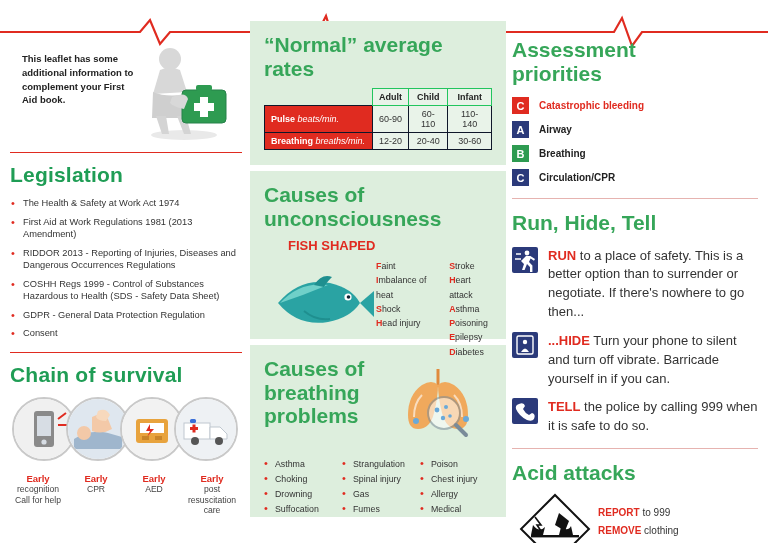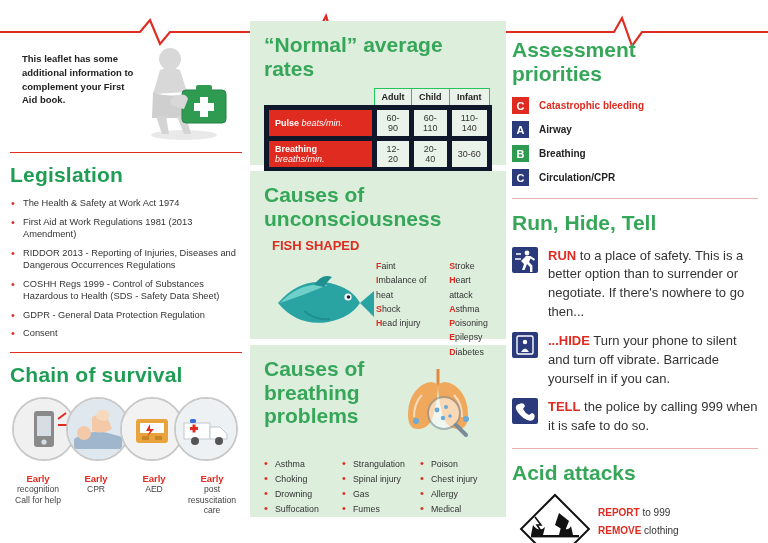--- a/index.html
+++ b/index.html
@@ -71,28 +71,28 @@
 
   .mid-title { font-size: 21px; font-weight: bold; color: #36a659; line-height: 1.12; margin: 0 0 8px 0;}
 
   table.rates { border-collapse: collapse; width: 100%; font-size: 9px; }
   table.rates th {
     background: #e9f3e9; color: #222; font-weight: bold; font-size: 9px;
     border: 1px solid #22c55e; padding: 3px 6px; text-align: center;
   }
   table.rates th.blank { background: transparent; border: none; }
   table.rates td {
-    border: 5px solid #0f172a; padding: 3px 6px; text-align: center; background: #e9f3e9;
+    border: 1px solid #0f172a; padding: 3px 6px; text-align: center; background: #e9f3e9;
   }
   table.rates td.rowhead {
     background: #e02b20; color: #fff; text-align: left; font-weight: bold; width: 108px;
   }
   table.rates td.rowhead em { font-style: italic; font-weight: normal; }
 
-  .fish-title { color: #e02b20; font-weight: bold; font-size: 13px; margin: 2px 0 6px 0; padding-left: 8px; }
+  .fish-title { color: #e02b20; font-weight: bold; font-size: 13px; margin: 2px 0 6px 16px; padding-left: 8px; }
   .fish-wrap { display: flex; }
   .fish-img { width: 112px; }
   .fish-cols { display: flex; flex: 1; gap: 10px; font-size: 8.8px; line-height: 1.62; }
   .fish-cols .cap { color: #e02b20; font-weight: bold; }
 
   .breath-wrap { display: flex; gap: 19px; }
   .breath-left { width: 138px; }
   .breath-img { width: 108px; padding-top: 4px; }
   .breath-lists { display: flex; gap: 6px; margin-top: 10px; }
   .breath-lists ul { list-style: none; margin: 0; padding: 0; width: 33%; }

